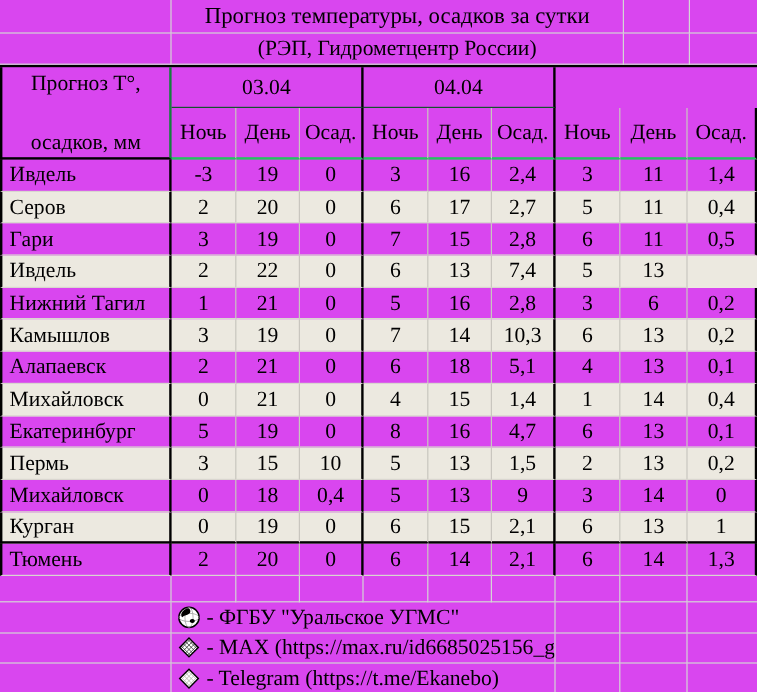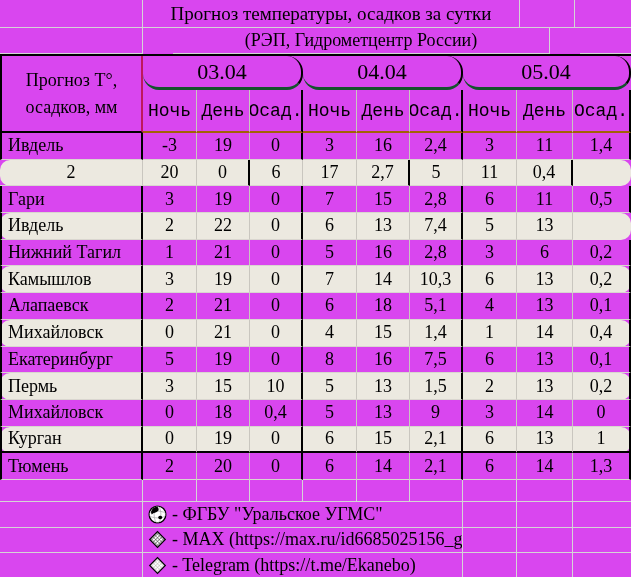--- a/index.html
+++ b/index.html
@@ -9,37 +9,37 @@
     -webkit-font-smoothing:antialiased;
   }
   .grid-row{display:grid;box-sizing:border-box;}
   .cell{box-sizing:border-box;display:flex;align-items:center;justify-content:center;overflow:hidden;white-space:nowrap;}
 
   
   .toprow{grid-template-columns:143px 377px 55px 56px;}
   .toprow .cell{border-right:1px solid #D5D5D5;border-bottom:1px solid #D5D5D5;}
   .toprow .cell:last-child{border-right:none;}
   .row-title{height:28px;}
-  .row-subtitle{height:26px;gap:30px;}
+  .row-subtitle{height:26px;}
   .title-text{font-size:19px;}
   .subtitle-text{font-size:18px;}
 
   
   .thead{grid-template-columns:143px 54px 53px 53px 54px 53px 53px 54px 56px 58px;
          grid-template-rows:34px 43px;border-top:2px solid #000;}
-  .corner{grid-row:1/3;grid-column:1;border-left:2px solid #000;border-right:2px solid #be185d;
-          border-bottom:2px solid #000;flex-direction:column;justify-content:center;
+  .corner{grid-row:1/3;grid-column:1;border-left:2px solid #000;border-right:2px solid #15803d;
+          border-bottom:2px solid #000;flex-direction:column;justify-content:space-between;
           font-size:18px;line-height:1.45;}
-  .datecell{grid-row:1;font-size:22px;border-bottom:3px solid #14532d;border-right:2px solid #000;border-radius:16px;}
+  .datecell{grid-row:1;font-size:18px;border-bottom:1px solid #14532d;border-right:2px solid #000;}
   .d1{grid-column:2/5;} .d2{grid-column:5/8;} .d3{grid-column:8/11;border-right:2px solid #000;}
-  .subcell{grid-row:2;font-size:18px;border-bottom:2px solid #a16207;border-right:1px solid #C9C6BF;font-family:Liberation Mono, monospace;}
+  .subcell{grid-row:2;font-size:18px;border-bottom:2px solid #22c55e;border-right:1px solid #C9C6BF;}
   .subcell.groupend{border-right:2px solid #000;}
 
   .tbody{display:block;}
-  .trow{grid-template-columns:143px 54px 53px 53px 54px 53px 53px 54px 56px 58px;height:26.69px;border-radius:10px;}
+  .trow{grid-template-columns:143px 54px 53px 53px 54px 53px 53px 54px 56px 58px;height:26.69px;}
   .trow.alt{background:#ECE9E0;}
   .trow .cell{border-bottom:1px solid #D9D6CF;border-right:1px solid #C9C6BF;font-size:18px;}
   .trow .city{justify-content:flex-start;padding-left:6px;border-left:2px solid #000;border-right:2px solid #000;}
   .trow .g-end{border-right:2px solid #000;}
   .trow .c-last{border-right:2px solid #000;}
   .trow.blackbottom .cell{border-bottom:2px solid #000;}
 
   
   .f-empty{grid-template-columns:143px 54px 53px 53px 54px 53px 53px 54px 56px 58px;height:22px;}
   .f-empty .cell{border-right:1px solid #D5D5D5;border-bottom:1px solid #D5D5D5;}
@@ -69,21 +69,20 @@
     <div class="cell"></div>
   </div>
 
   <div class="grid-row thead">
     <div class="cell corner">
       <span>Прогноз Т°,</span>
       <span>осадков, мм</span>
     </div>
     <div class="cell datecell d1">03.04</div>
     <div class="cell datecell d2">04.04</div>
-    <div class="cell datecell d3">05.04</div>
 
     <div class="cell subcell" style="grid-column:2">Ночь</div>
     <div class="cell subcell" style="grid-column:3">День</div>
     <div class="cell subcell groupend" style="grid-column:4">Осад.</div>
     <div class="cell subcell" style="grid-column:5">Ночь</div>
     <div class="cell subcell" style="grid-column:6">День</div>
     <div class="cell subcell groupend" style="grid-column:7">Осад.</div>
     <div class="cell subcell" style="grid-column:8">Ночь</div>
     <div class="cell subcell" style="grid-column:9">День</div>
     <div class="cell subcell groupend" style="grid-column:10">Осад.</div>
@@ -96,20 +95,21 @@
         <div class="cell num">19</div>
         <div class="cell num g-end">0</div>
         <div class="cell num">3</div>
         <div class="cell num">16</div>
         <div class="cell num g-end">2,4</div>
         <div class="cell num">3</div>
         <div class="cell num">11</div>
         <div class="cell num c-last">1,4</div>
       </div>
       <div class="grid-row trow alt">
+        <div class="cell city">Серов</div>
         <div class="cell num">2</div>
         <div class="cell num">20</div>
         <div class="cell num g-end">0</div>
         <div class="cell num">6</div>
         <div class="cell num">17</div>
         <div class="cell num g-end">2,7</div>
         <div class="cell num">5</div>
         <div class="cell num">11</div>
         <div class="cell num c-last">0,4</div>
       </div>
@@ -184,21 +184,21 @@
         <div class="cell num">14</div>
         <div class="cell num c-last">0,4</div>
       </div>
       <div class="grid-row trow">
         <div class="cell city">Екатеринбург</div>
         <div class="cell num">5</div>
         <div class="cell num">19</div>
         <div class="cell num g-end">0</div>
         <div class="cell num">8</div>
         <div class="cell num">16</div>
-        <div class="cell num g-end">7,5</div>
+        <div class="cell num g-end">4,7</div>
         <div class="cell num">6</div>
         <div class="cell num">13</div>
         <div class="cell num c-last">0,1</div>
       </div>
       <div class="grid-row trow alt">
         <div class="cell city">Пермь</div>
         <div class="cell num">3</div>
         <div class="cell num">15</div>
         <div class="cell num g-end">10</div>
         <div class="cell num">5</div>

